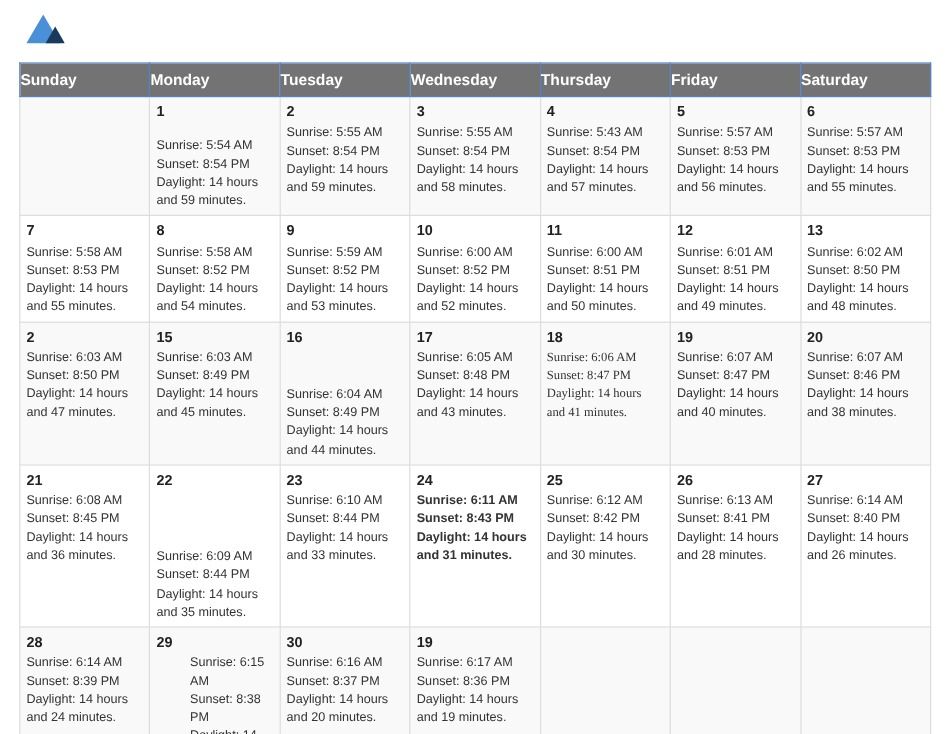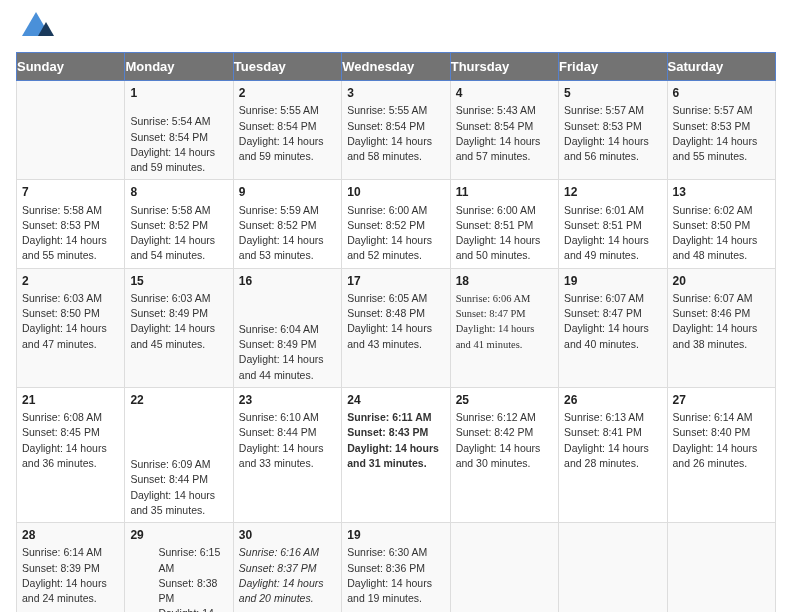--- a/index.html
+++ b/index.html
@@ -331,28 +331,28 @@
         </td>
         <td>
           <span class="day-num">29</span>
           <div class="cell-info" style="white-space: pre-line; margin-left: 28px;">Sunrise: 6:15 AM
 Sunset: 8:38 PM
 Daylight: 14 hours
 and 22 minutes.</div>
         </td>
         <td>
           <span class="day-num">30</span>
-          <div class="cell-info" style="white-space: pre-line; font-style: italic;">Sunrise: 6:16 AM
+          <div class="cell-info" style="white-space: pre-line;">Sunrise: 6:16 AM
 Sunset: 8:37 PM
 Daylight: 14 hours
 and 20 minutes.</div>
         </td>
         <td>
           <span class="day-num">19</span>
-          <div class="cell-info" style="white-space: pre-line;">Sunrise: 6:30 AM
+          <div class="cell-info" style="white-space: pre-line;">Sunrise: 6:17 AM
 Sunset: 8:36 PM
 Daylight: 14 hours
 and 19 minutes.</div>
         </td>
         <td class="empty"></td>
         <td class="empty"></td>
         <td class="empty"></td>
       </tr>
     </tbody>
 </table>

